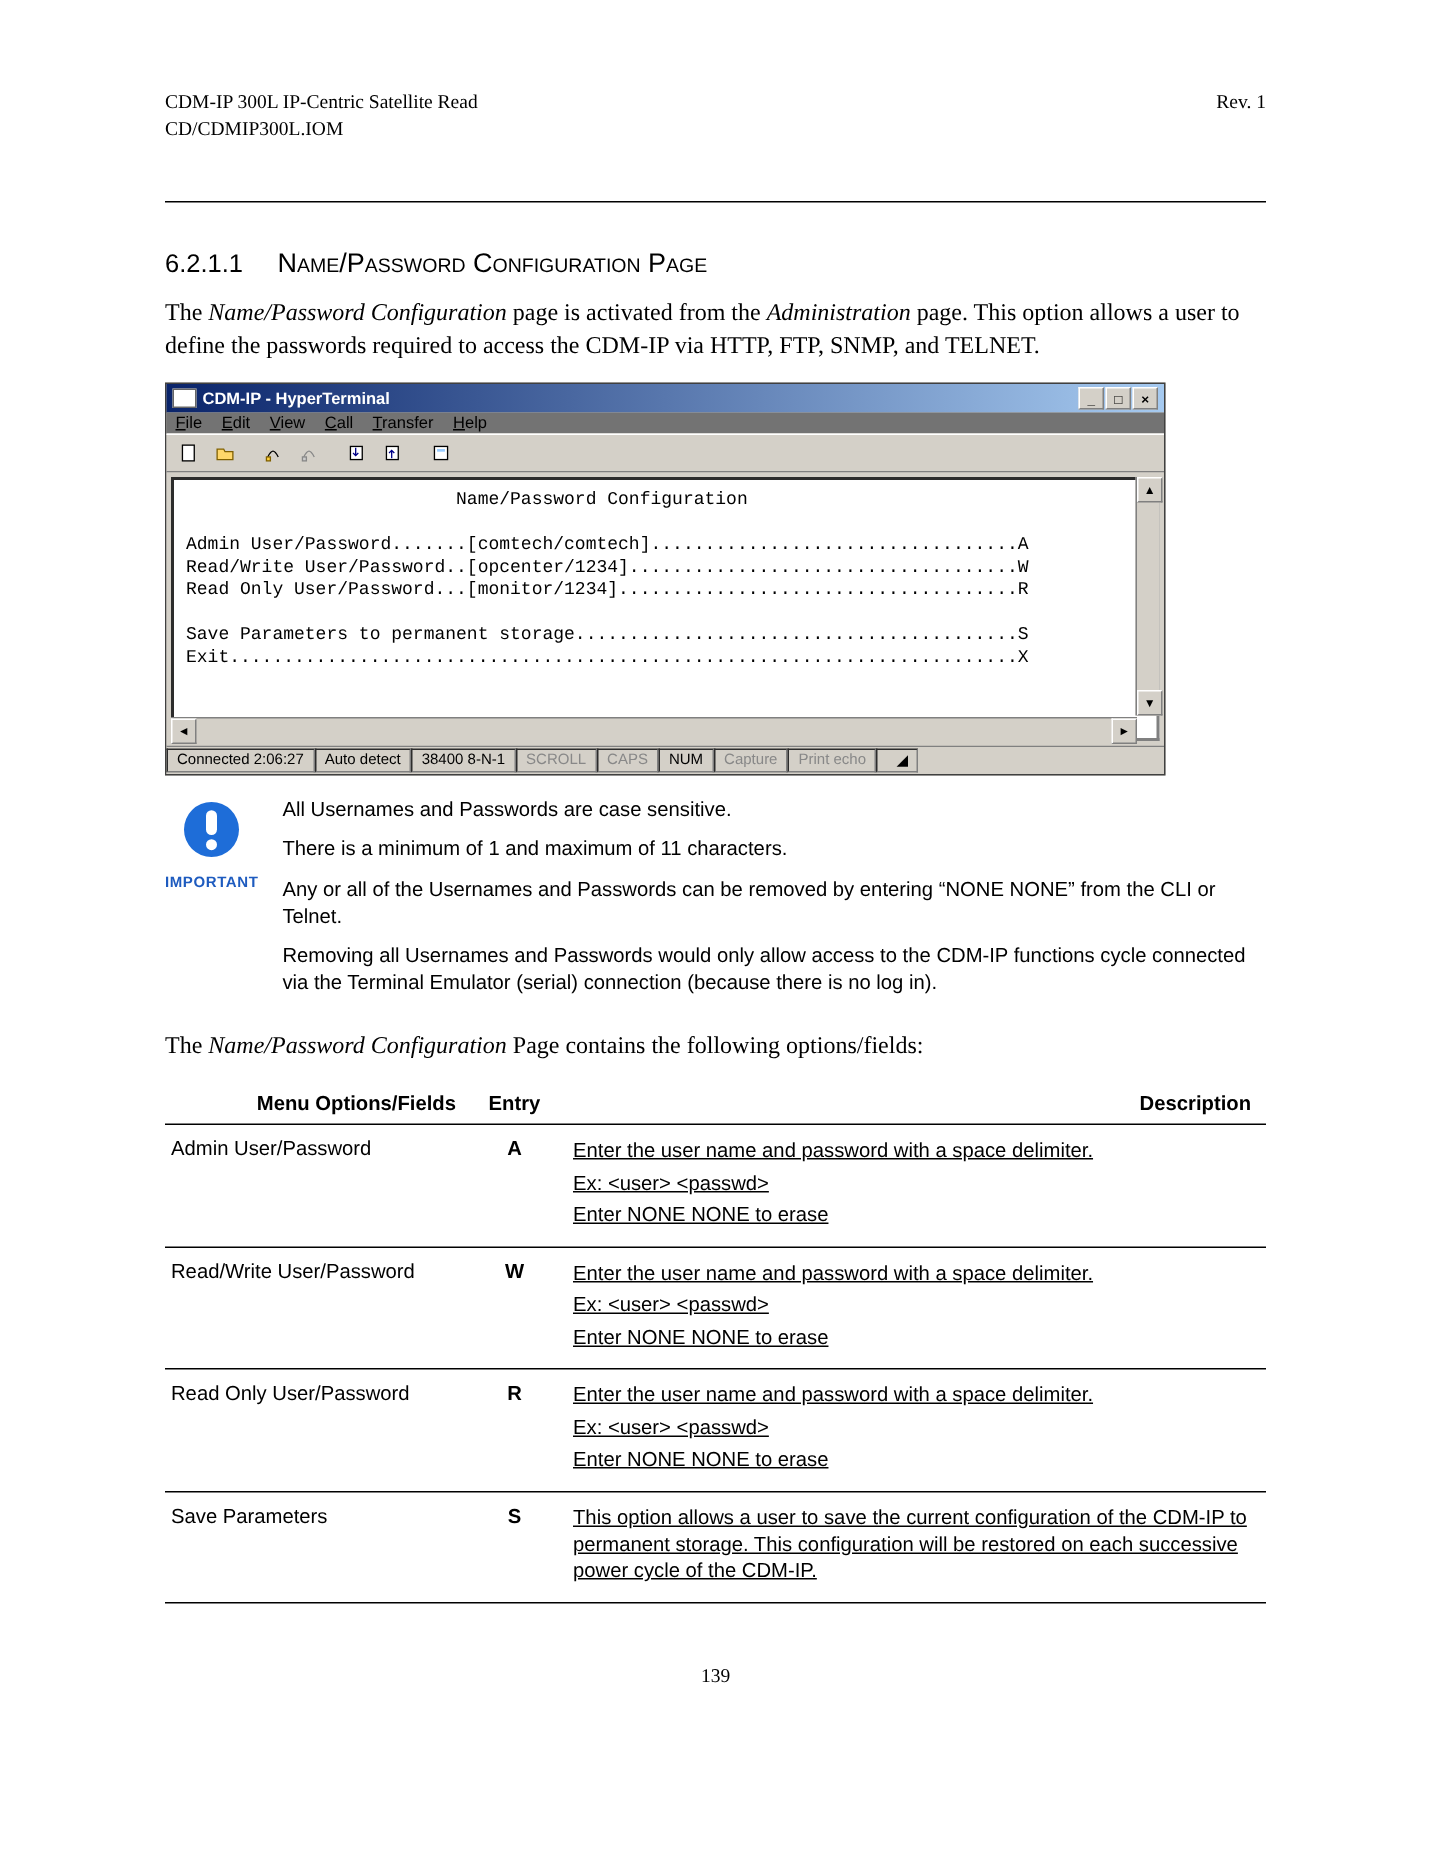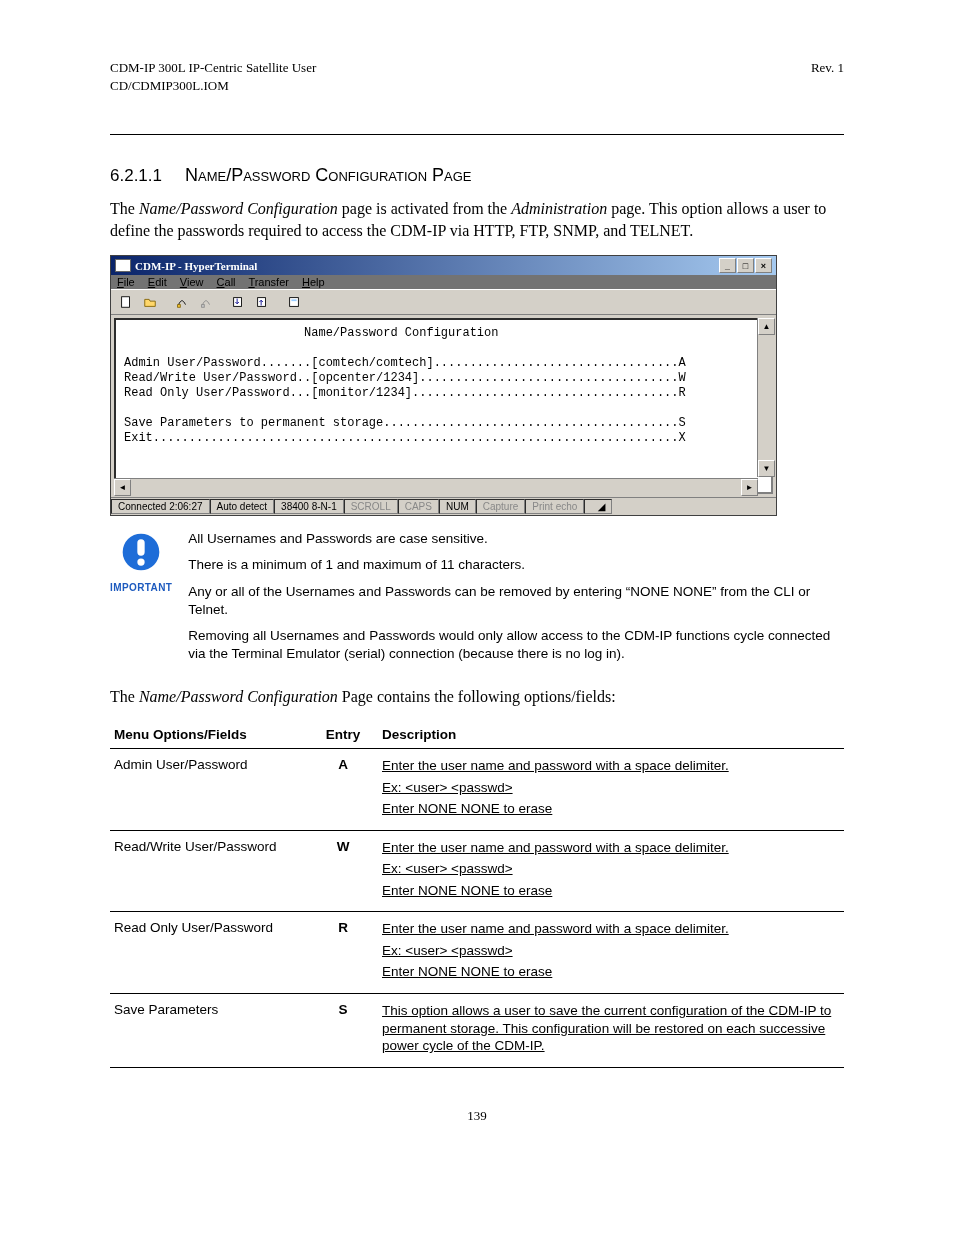--- a/index.html
+++ b/index.html
@@ -58,21 +58,21 @@
   .ht-titlebar {
     background: linear-gradient(to right, #0a246a, #a6caf0);
     color: #fff;
     padding: 2px 4px;
     display: flex;
     align-items: center;
     justify-content: space-between;
     font-weight: bold;
     font-size: 11px;
   }
-  .ht-title-left { display: flex; align-items: flex-end; gap: 4px; font-family: Liberation Serif, serif; }
+  .ht-title-left { display: flex; align-items: flex-end; gap: 4px; }
   .ht-sys-icon { width: 14px; height: 11px; background: #fff; border: 1px solid #666; display: inline-block; }
   .ht-winbtns { display: flex; gap: 1px; }
   .ht-winbtn {
     width: 15px; height: 13px; background: #d4d0c8;
     border: 1px solid #808080; border-top-color:#fff; border-left-color:#fff;
     display: flex; align-items: center; justify-content: center;
     font-size: 9px; color: #000; font-weight: bold;
   }
   .ht-menubar {
     background: #737373;
@@ -169,21 +169,21 @@
 
   
   table.fields {
     border-collapse: collapse;
     width: 100%;
     font-family: Arial, Helvetica, sans-serif;
     font-size: 13.5px;
     margin-top: 10px;
   }
   table.fields th {
-    text-align: left;
+    text-align: right;
     border-bottom: 1px solid #000;
     padding: 6px 10px 6px 4px;
     font-weight: bold;
   }
   table.fields th.entry { text-align: center; }
   table.fields td {
     vertical-align: top;
     padding: 8px 10px 8px 4px;
     border-bottom: 1px solid #000;
   }
@@ -194,21 +194,21 @@
   .page-number {
     text-align: center;
     font-size: 13px;
     margin-top: 40px;
   }
 </style>
 </head>
 <body>
 
 <div class="header">
-  <span>CDM-IP 300L IP-Centric Satellite User</span>
+  <span>CDM-IP 300L IP-Centric Satellite Read</span>
   <span>Rev. 1</span>
 </div>
 <div class="header-2">CD/CDMIP300L.IOM</div>
 <hr class="hr">
 
 <h2 class="section">
   <span class="num">6.2.1.1</span>
   <span class="sc">Name/Password Configuration Page</span>
 </h2>
 

